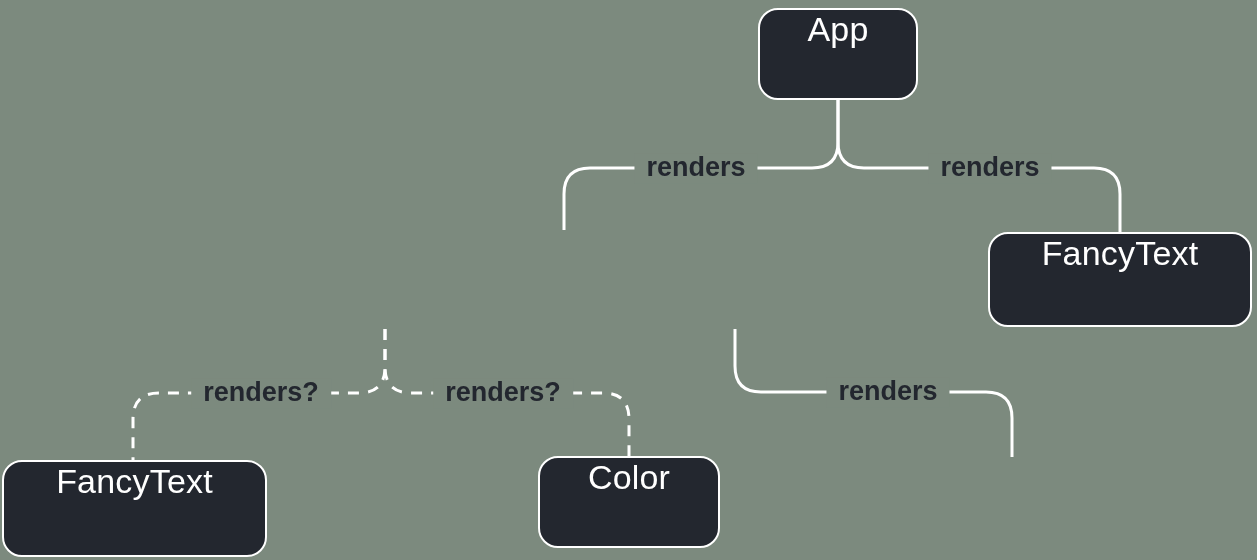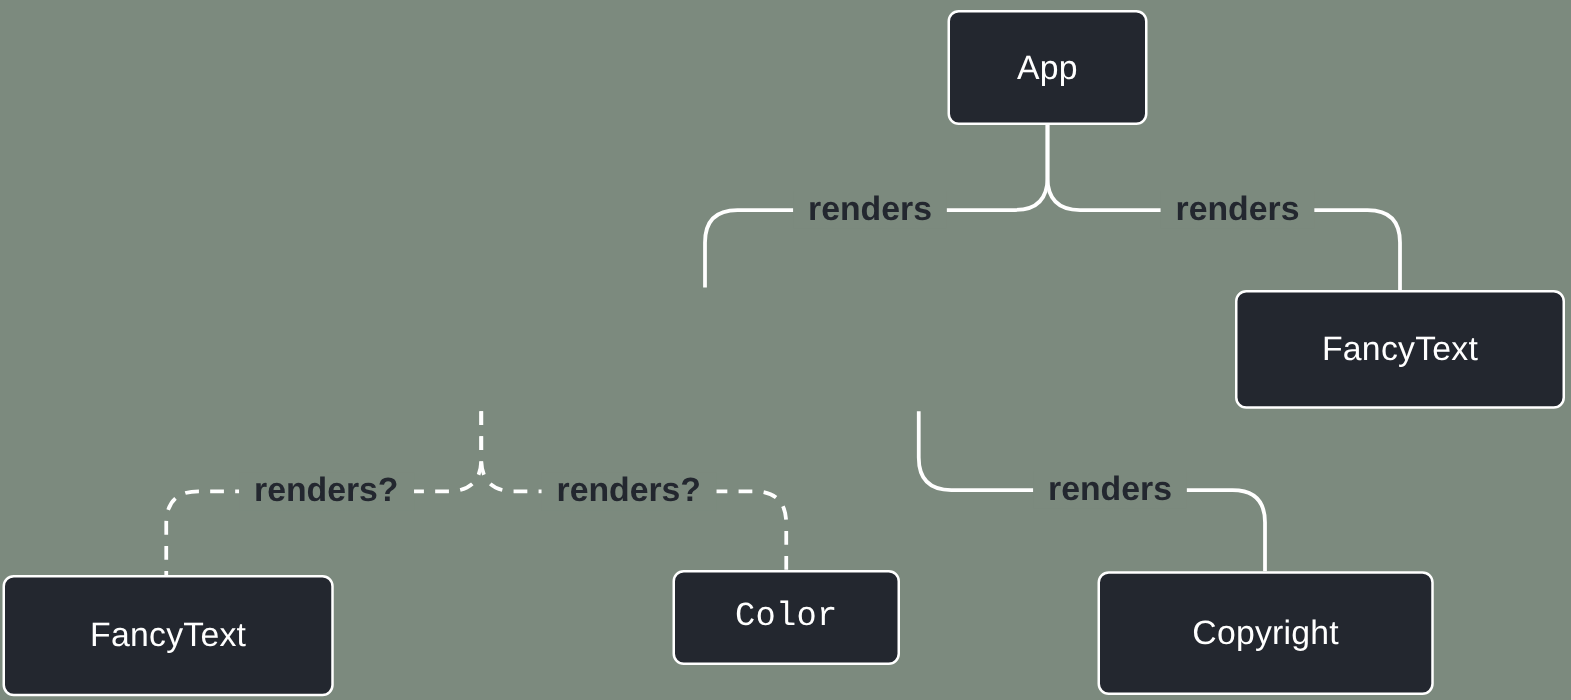--- a/index.html
+++ b/index.html
@@ -34,46 +34,46 @@
     stroke-width: 3;
     fill: none;
   }
   .edge.dashed {
     stroke-dasharray: 11 9;
   }
   .node {
     position: absolute;
     background: var(--node-fill);
     border: 2.5px solid var(--node-border);
-    border-radius: 9px;
+    border-radius: 20px;
     color: var(--node-text);
     display: flex;
-    align-items: center;
+    align-items: flex-start;
     justify-content: center;
-    font-size: 27px;
+    font-size: 34px;
     font-weight: 500;
     letter-spacing: 0.2px;
   }
   .edge-label {
     position: absolute;
     transform: translate(-50%, -50%);
     background: var(--bg);
     color: var(--edge-label);
     font-size: 27px;
     font-weight: 600;
     padding: 0 12px;
     white-space: nowrap;
     line-height: 1.1;
   }
   
   .node-app            { left: 758px; top: 8px;   width: 160px; height: 92px; }
   .node-inspiration    { left: 333px; top: 230px; width: 462px; height: 99px; }
   .node-fancy-top      { left: 988px; top: 232px; width: 264px; height: 95px; }
   .node-fancy-bottom   { left: 2px;   top: 460px; width: 265px; height: 97px; }
-  .node-color          { left: 538px; top: 456px; width: 182px; height: 76px; font-family: Liberation Mono, monospace; }
+  .node-color          { left: 538px; top: 456px; width: 182px; height: 92px; }
   .node-copyright      { left: 878px; top: 457px; width: 269px; height: 99px; }
   
   .lbl-app-insp        { left: 696px; top: 168px; }
   .lbl-app-fancy       { left: 990px; top: 168px; }
   .lbl-insp-fancy      { left: 261px; top: 393px; }
   .lbl-insp-color      { left: 503px; top: 393px; }
   .lbl-insp-copyright  { left: 888px; top: 392px; }
 </style>
 </head>
 <body>
@@ -104,17 +104,14 @@
   </div>
 
   <div class="node node-fancy-bottom">
     <span>FancyText</span>
   </div>
 
   <div class="node node-color">
     <span>Color</span>
   </div>
 
-  <div class="node node-copyright">
-    <span>Copyright</span>
-  </div>
 
 </div>
 
 </body></html>

